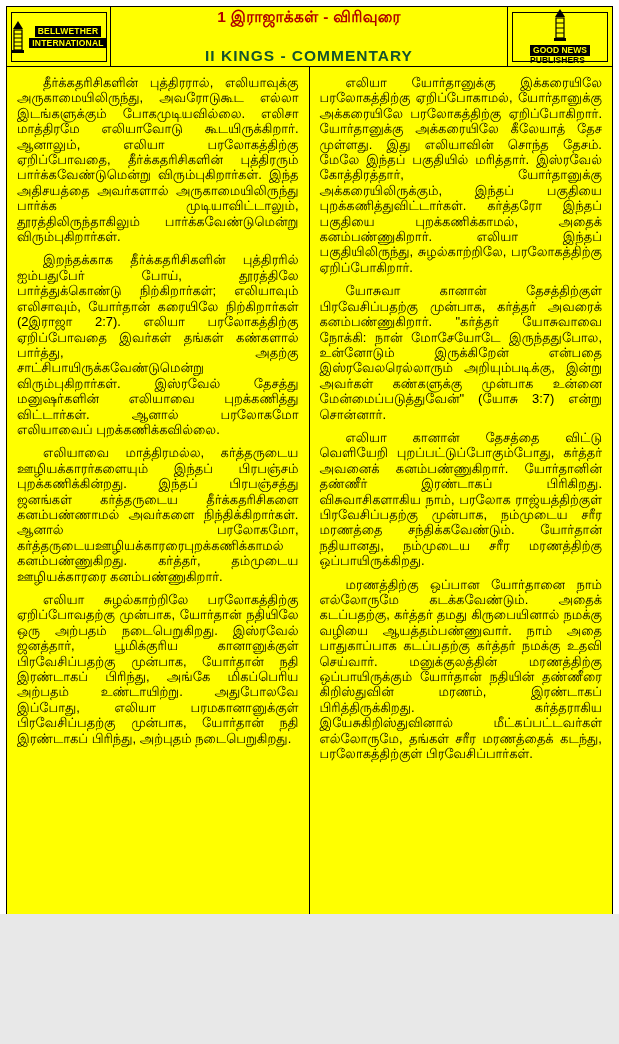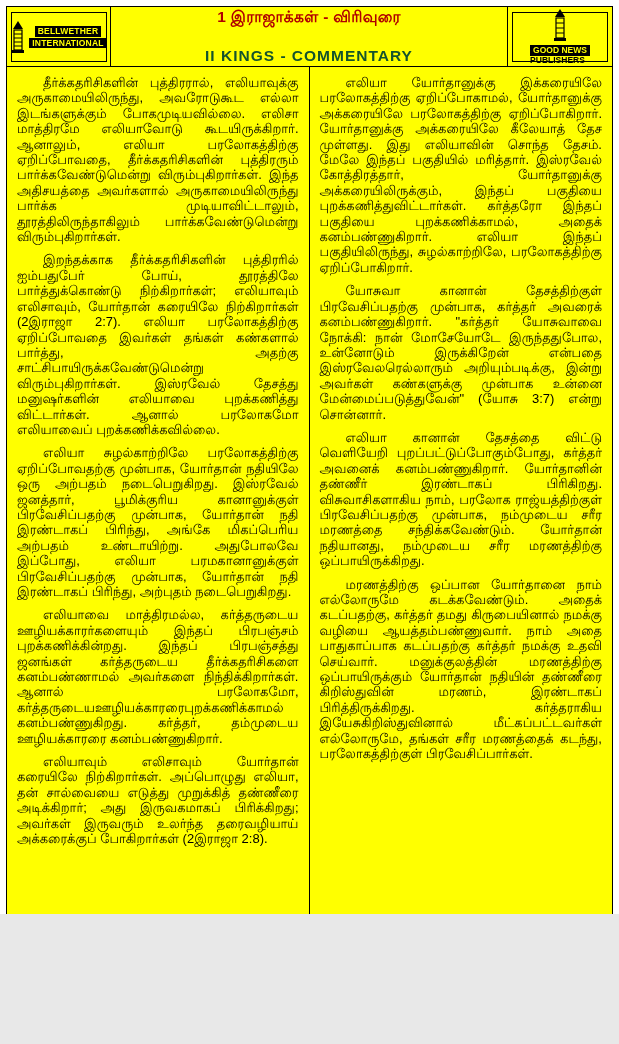--- a/index.html
+++ b/index.html
@@ -223,23 +223,22 @@
           </div>
         </div>
       </div>
     </div>
 
     <div class="body">
 
       <div class="col left">
         <p class="para">தீர்க்கதரிசிகளின் புத்திரரால், எலியாவுக்கு அருகாமையிலிருந்து, அவரோடுகூட எல்லா இடங்களுக்கும் போகமுடியவில்லை. எலிசா மாத்திரமே எலியாவோடு கூடயிருக்கிறார். ஆனாலும், எலியா பரலோகத்திற்கு ஏறிப்போவதை, தீர்க்கதரிசிகளின் புத்திரரும் பார்க்கவேண்டுமென்று விரும்புகிறார்கள். இந்த அதிசயத்தை அவர்களால் அருகாமையிலிருந்து பார்க்க முடியாவிட்டாலும், தூரத்திலிருந்தாகிலும் பார்க்கவேண்டுமென்று விரும்புகிறார்கள்.</p>
         <p class="para">இறந்தக்காக தீர்க்கதரிசிகளின் புத்திரரில் ஐம்பதுபேர் போய், தூரத்திலே பார்த்துக்கொண்டு நிற்கிறார்கள்; எலியாவும் எலிசாவும், யோர்தான் கரையிலே நிற்கிறார்கள் (2இராஜா 2:7). எலியா பரலோகத்திற்கு ஏறிப்போவதை இவர்கள் தங்கள் கண்களால் பார்த்து, அதற்கு சாட்சிபாயிருக்கவேண்டுமென்று விரும்புகிறார்கள். இஸ்ரவேல் தேசத்து மனுஷர்களின் எலியாவை புறக்கணித்து விட்டார்கள். ஆனால் பரலோகமோ எலியாவைப் புறக்கணிக்கவில்லை.</p>
+        <p class="para">எலியாவை மாத்திரமல்ல, கர்த்தருடைய ஊழியக்காரர்களையும் இந்தப் பிரபஞ்சம் புறக்கணிக்கின்றது. இந்தப் பிரபஞ்சத்து ஜனங்கள் கர்த்தருடைய தீர்க்கதரிசிகளை கனம்பண்ணாமல் அவர்களை நிந்திக்கிறார்கள். ஆனால் பரலோகமோ, கர்த்தருடையஊழியக்காரரைபுறக்கணிக்காமல் கனம்பண்ணுகிறது. கர்த்தர், தம்முடைய ஊழியக்காரரை கனம்பண்ணுகிறார்.</p>
         <p class="para">எலியா சுழல்காற்றிலே பரலோகத்திற்கு ஏறிப்போவதற்கு முன்பாக, யோர்தான் நதியிலே ஒரு அற்பதம் நடைபெறுகிறது. இஸ்ரவேல் ஜனத்தார், பூமிக்குரிய கானானுக்குள் பிரவேசிப்பதற்கு முன்பாக, யோர்தான் நதி இரண்டாகப் பிரிந்து, அங்கே மிகப்பெரிய அற்பதம் உண்டாயிற்று. அதுபோலவே இப்போது, எலியா பரமகானானுக்குள் பிரவேசிப்பதற்கு முன்பாக, யோர்தான் நதி இரண்டாகப் பிரிந்து, அற்புதம் நடைபெறுகிறது.</p>
-        <p class="para">எலியாவை மாத்திரமல்ல, கர்த்தருடைய ஊழியக்காரர்களையும் இந்தப் பிரபஞ்சம் புறக்கணிக்கின்றது. இந்தப் பிரபஞ்சத்து ஜனங்கள் கர்த்தருடைய தீர்க்கதரிசிகளை கனம்பண்ணாமல் அவர்களை நிந்திக்கிறார்கள். ஆனால் பரலோகமோ, கர்த்தருடையஊழியக்காரரைபுறக்கணிக்காமல் கனம்பண்ணுகிறது. கர்த்தர், தம்முடைய ஊழியக்காரரை கனம்பண்ணுகிறார்.</p>
-        <p class="para">எலியாவும் எலிசாவும் யோர்தான் கரையிலே நிற்கிறார்கள். அப்பொழுது எலியா, தன் சால்வையை எடுத்து முறுக்கித் தண்ணீரை அடிக்கிறார்; அது இருவகமாகப் பிரிக்கிறது; அவர்கள் இருவரும் உலர்ந்த தரைவழியாய் அக்கரைக்குப் போகிறார்கள் (2இராஜா 2:8).</p>
       </div>
 
       <div class="col right">
         <p class="para">எலியா யோர்தானுக்கு இக்கரையிலே பரலோகத்திற்கு ஏறிப்போகாமல், யோர்தானுக்கு அக்கரையிலே பரலோகத்திற்கு ஏறிப்போகிறார். யோர்தானுக்கு அக்கரையிலே கீலேயாத் தேச முள்ளது. இது எலியாவின் சொந்த தேசம். மேலே இந்தப் பகுதியில் மரித்தார். இஸ்ரவேல் கோத்திரத்தார், யோர்தானுக்கு அக்கரையிலிருக்கும், இந்தப் பகுதியை புறக்கணித்துவிட்டார்கள். கர்த்தரோ இந்தப் பகுதியை புறக்கணிக்காமல், அதைக் கனம்பண்ணுகிறார். எலியா இந்தப் பகுதியிலிருந்து, சுழல்காற்றிலே, பரலோகத்திற்கு ஏறிப்போகிறார்.</p>
         <p class="para">யோசுவா கானான் தேசத்திற்குள் பிரவேசிப்பதற்கு முன்பாக, கர்த்தர் அவரைக் கனம்பண்ணுகிறார். "கர்த்தர் யோசுவாவை நோக்கி: நான் மோசேயோடே இருந்ததுபோல, உன்னோடும் இருக்கிறேன் என்பதை இஸ்ரவேலரெல்லாரும் அறியும்படிக்கு, இன்று அவர்கள் கண்களுக்கு முன்பாக உன்னை மேன்மைப்படுத்துவேன்" (யோசு 3:7) என்று சொன்னார்.</p>
         <p class="para">எலியா கானான் தேசத்தை விட்டு வெளியேறி புறப்பட்டுப்போகும்போது, கர்த்தர் அவனைக் கனம்பண்ணுகிறார். யோர்தானின் தண்ணீர் இரண்டாகப் பிரிகிறது. விசுவாசிகளாகிய நாம், பரலோக ராஜ்யத்திற்குள் பிரவேசிப்பதற்கு முன்பாக, நம்முடைய சரீர மரணத்தை சந்திக்கவேண்டும். யோர்தான் நதியானது, நம்முடைய சரீர மரணத்திற்கு ஒப்பாயிருக்கிறது.</p>
         <p class="para">மரணத்திற்கு ஒப்பான யோர்தானை நாம் எல்லோருமே கடக்கவேண்டும். அதைக் கடப்பதற்கு, கர்த்தர் தமது கிருபையினால் நமக்கு வழியை ஆயத்தம்பண்ணுவார். நாம் அதை பாதுகாப்பாக கடப்பதற்கு கர்த்தர் நமக்கு உதவி செய்வார். மனுக்குலத்தின் மரணத்திற்கு ஒப்பாயிருக்கும் யோர்தான் நதியின் தண்ணீரை கிறிஸ்துவின் மரணம், இரண்டாகப் பிரித்திருக்கிறது. கர்த்தராகிய இயேசுகிறிஸ்துவினால் மீட்கப்பட்டவர்கள் எல்லோருமே, தங்கள் சரீர மரணத்தைக் கடந்து, பரலோகத்திற்குள் பிரவேசிப்பார்கள்.</p>
       </div>
 
     </div>

